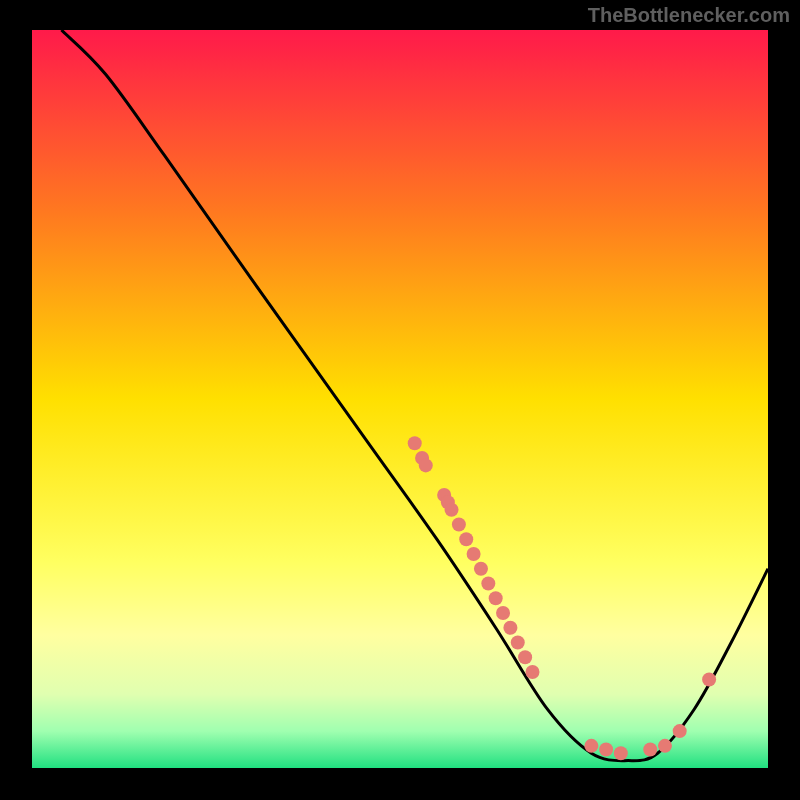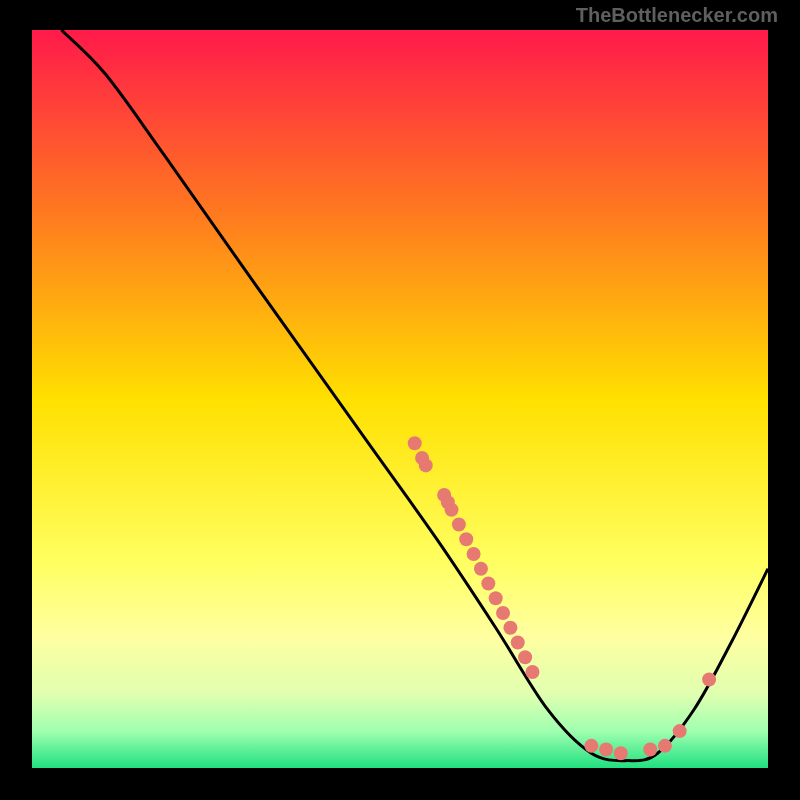--- a/index.html
+++ b/index.html
@@ -8,21 +8,21 @@
     background: #000;
     width: 800px;
     height: 800px;
     overflow: hidden;
     position: relative;
     font-family: Arial, sans-serif;
   }
   .watermark {
     position: absolute;
     top: 4px;
-    right: 22px;
+    right: 10px;
     color: #5f5f5f;
     font-size: 20px;
     font-weight: bold;
     z-index: 10;
   }
   .chart-frame {
     position: absolute;
     left: 32px;
     top: 30px;
     width: 736px;

